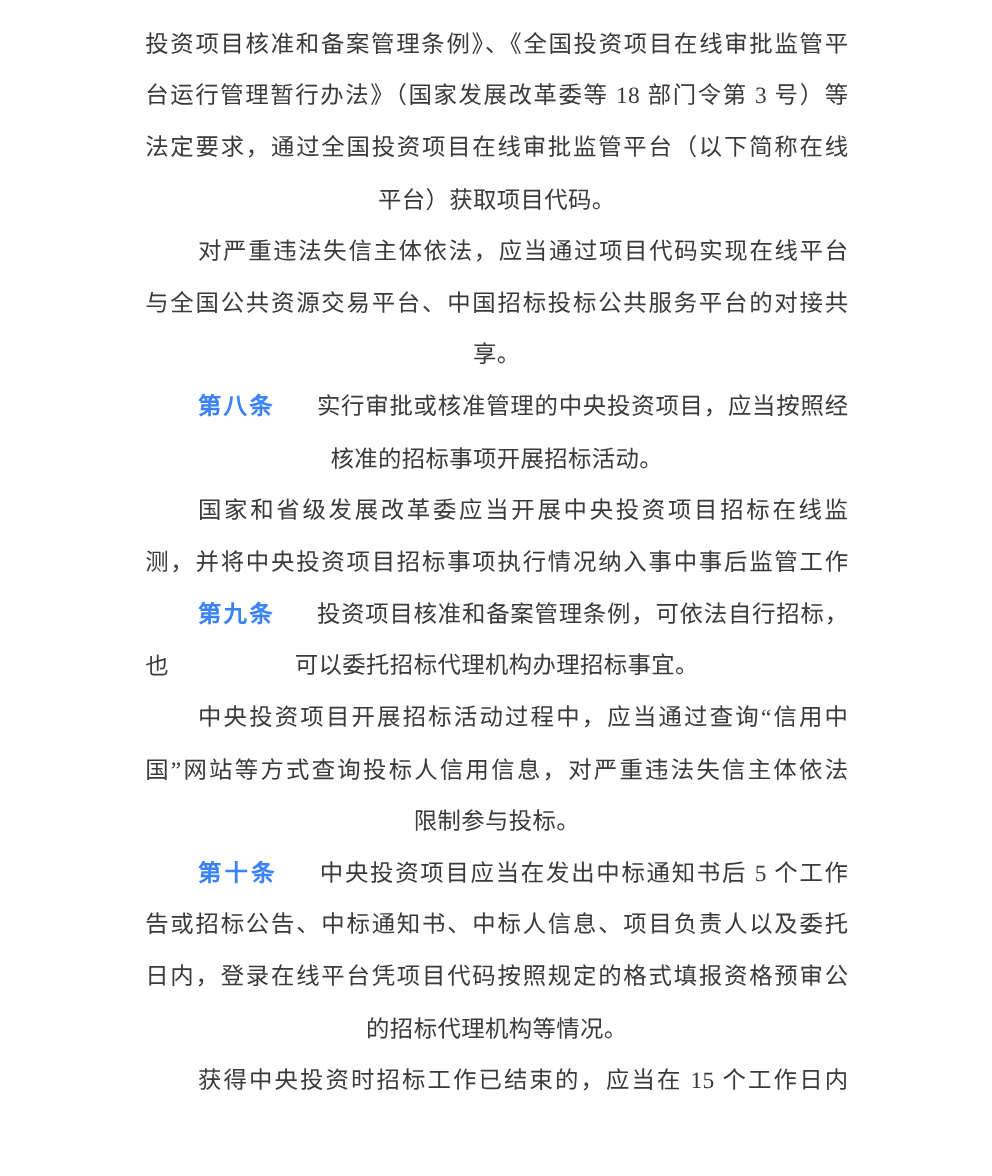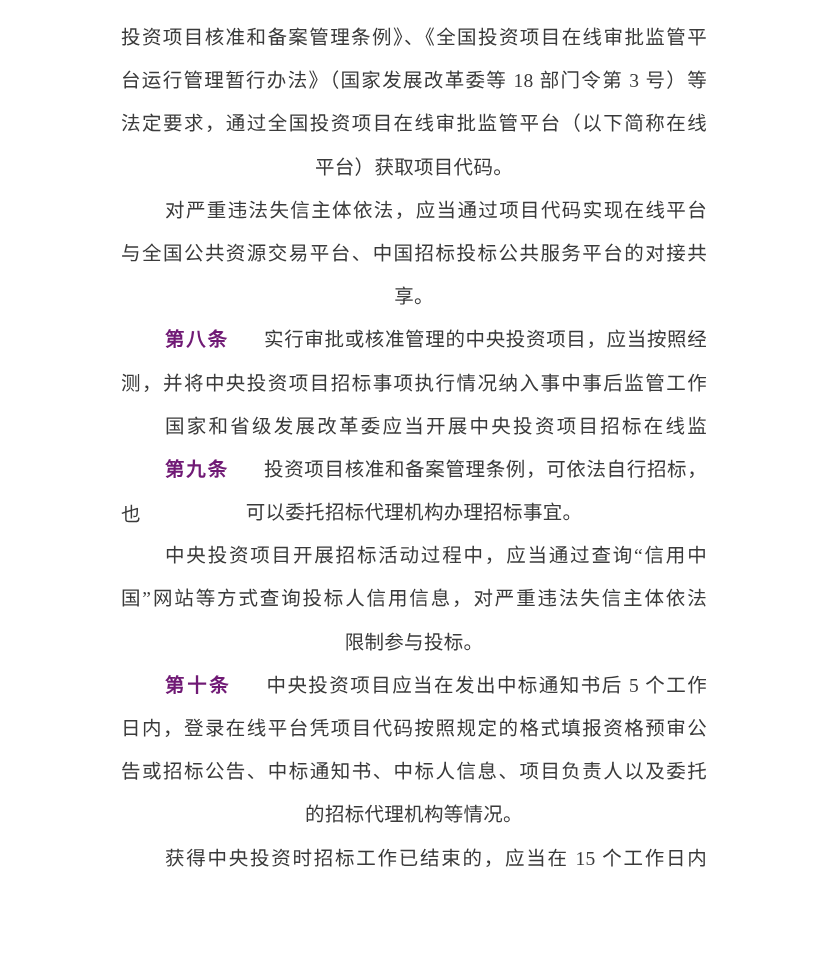--- a/index.html
+++ b/index.html
@@ -39,53 +39,54 @@
     text-align-last: justify;
   }
   
   .line.ind {
     text-indent: 44px;
   }
   
   .lead {
     font-family: Liberation Mono, monospace;
     font-weight: bold;
-    color: #701a75;
+    color: #3b82f6;
     letter-spacing: 1.5px;
     margin-right: 35px;
   }
 </style>
 </head>
 <body>
 
 <div class="page">
   <div class="doc">
 
     <div class="line fill"><span>投资项目核准和备案管理条例》、《全国投资项目在线审批监管平</span></div>
     <div class="line fill"><span>台运行管理暂行办法》（国家发展改革委等 18 部门令第 3 号）等</span></div>
     <div class="line fill"><span>法定要求，通过全国投资项目在线审批监管平台（以下简称在线</span></div>
     <div class="line"><span>平台）获取项目代码。</span></div>
 
     <div class="line fill ind"><span>对严重违法失信主体依法，应当通过项目代码实现在线平台</span></div>
     <div class="line fill"><span>与全国公共资源交易平台、中国招标投标公共服务平台的对接共</span></div>
     <div class="line"><span>享。</span></div>
 
     <div class="line fill ind"><span class="lead">第八条</span><span>实行审批或核准管理的中央投资项目，应当按照经</span></div>
+    <div class="line"><span>核准的招标事项开展招标活动。</span></div>
 
+    <div class="line fill ind"><span>国家和省级发展改革委应当开展中央投资项目招标在线监</span></div>
     <div class="line fill"><span>测，并将中央投资项目招标事项执行情况纳入事中事后监管工作</span></div>
-    <div class="line fill ind"><span>国家和省级发展改革委应当开展中央投资项目招标在线监</span></div>
 
     <div class="line fill ind"><span class="lead">第九条</span><span>投资项目核准和备案管理条例，可依法自行招标，也</span></div>
     <div class="line"><span>可以委托招标代理机构办理招标事宜。</span></div>
 
     <div class="line fill ind"><span>中央投资项目开展招标活动过程中，应当通过查询“信用中</span></div>
     <div class="line fill"><span>国”网站等方式查询投标人信用信息，对严重违法失信主体依法</span></div>
     <div class="line"><span>限制参与投标。</span></div>
 
     <div class="line fill ind"><span class="lead">第十条</span><span>中央投资项目应当在发出中标通知书后 5 个工作</span></div>
+    <div class="line fill"><span>告或招标公告、中标通知书、中标人信息、项目负责人以及委托</span></div>
     <div class="line fill"><span>日内，登录在线平台凭项目代码按照规定的格式填报资格预审公</span></div>
-    <div class="line fill"><span>告或招标公告、中标通知书、中标人信息、项目负责人以及委托</span></div>
     <div class="line"><span>的招标代理机构等情况。</span></div>
 
     <div class="line fill ind"><span>获得中央投资时招标工作已结束的，应当在 15 个工作日内</span></div>
 
   </div>
 </div>
 
 </body></html>

